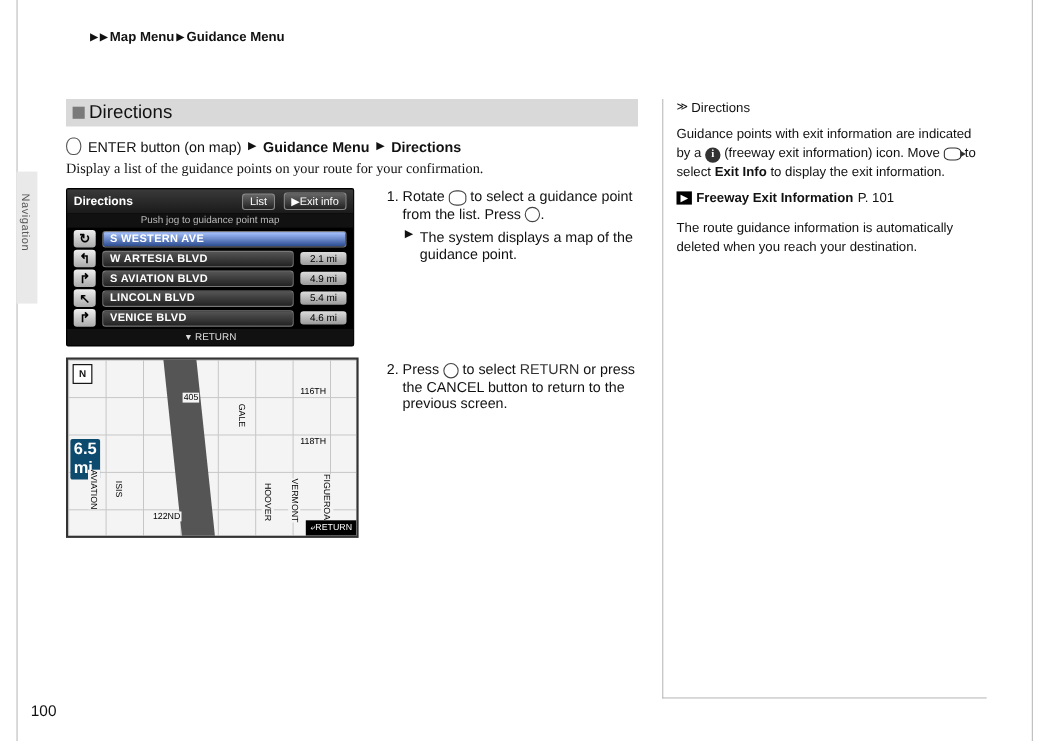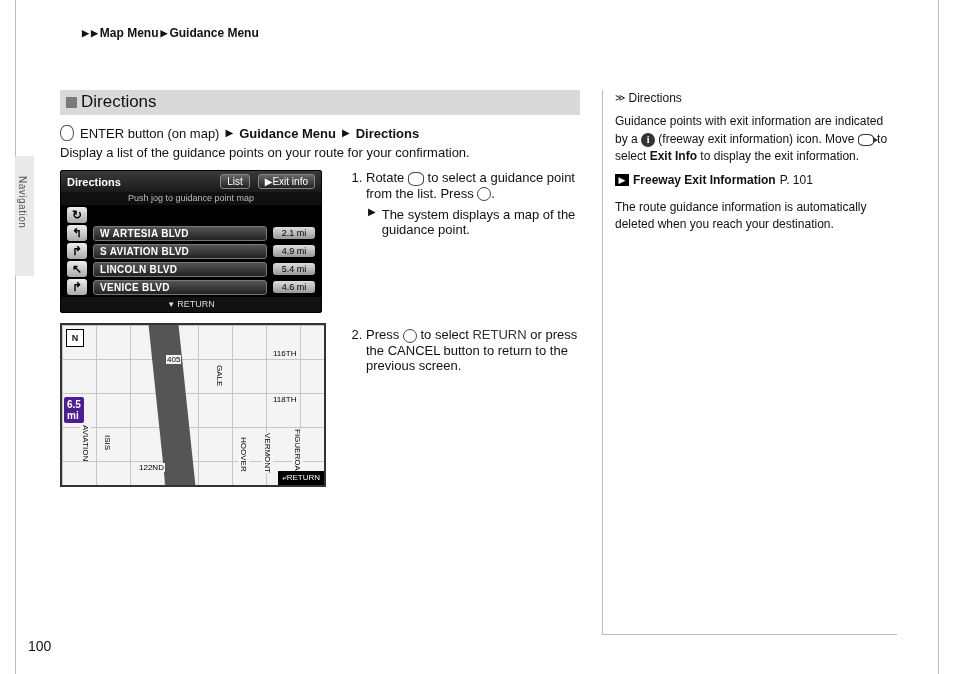--- a/index.html
+++ b/index.html
@@ -69,21 +69,21 @@
     gap: 6px;
     flex-wrap: wrap;
   }
   .icon-enter {
     display:inline-block; width:12px; height:14px;
     border:1px solid #555; border-radius:6px 6px 6px 6px/8px 8px 8px 8px;
     position:relative;
   }
   .bold { font-weight: bold; }
 
-  .desc { margin: 4px 0 10px 0; }
+  .desc { margin: 4px 0 10px 0; font-family: Liberation Serif, serif; }
 
   .shot-and-steps {
     display:flex; gap: 20px;
   }
   .shots { width: 262px; }
   .steps { flex:1; padding-left: 6px; }
 
   
   .screenshot {
     width: 262px;
@@ -175,22 +175,22 @@
   }
   .mapshot .compass {
     position:absolute; left:4px; top:4px;
     width:16px; height:16px; background:#fff;
     border:1px solid #000;
     display:flex; align-items:center; justify-content:center;
     font-size:9px; font-weight:bold;
   }
   .mapshot .dist {
     position:absolute; left:2px; top:72px;
-    background:#4c1d95; color:#fff;
-    font-size:10px; padding:2px 3px;
+    background:#0c4a6e; color:#fff;
+    font-size:15px; padding:2px 3px;
     border-radius:2px;
     font-weight:bold;
     line-height:1.1;
   }
   .mapshot .lbl {
     position:absolute; font-size:8px; color:#000;
     background:#f4f4f4; padding:0 1px;
   }
   .mapshot .vlbl {
     writing-mode: vertical-rl;
@@ -312,20 +312,21 @@
         <div class="ss-titlebar">
           <span class="ttl">Directions</span>
           <span class="spacer"></span>
           <span class="btn">List</span>
           <span class="btn">▶Exit info</span>
         </div>
         <div class="ss-sub">Push jog to guidance point map</div>
         <div id="ss-rows">
             <div class="ss-row sel">
               <span class="arrow">↻</span>
+              <span class="name">S WESTERN AVE</span>
             </div>
             <div class="ss-row">
               <span class="arrow">↰</span>
               <span class="name">W ARTESIA BLVD</span>
               <span class="dist">2.1 mi</span>
             </div>
             <div class="ss-row">
               <span class="arrow">↱</span>
               <span class="name">S AVIATION BLVD</span>
               <span class="dist">4.9 mi</span>

